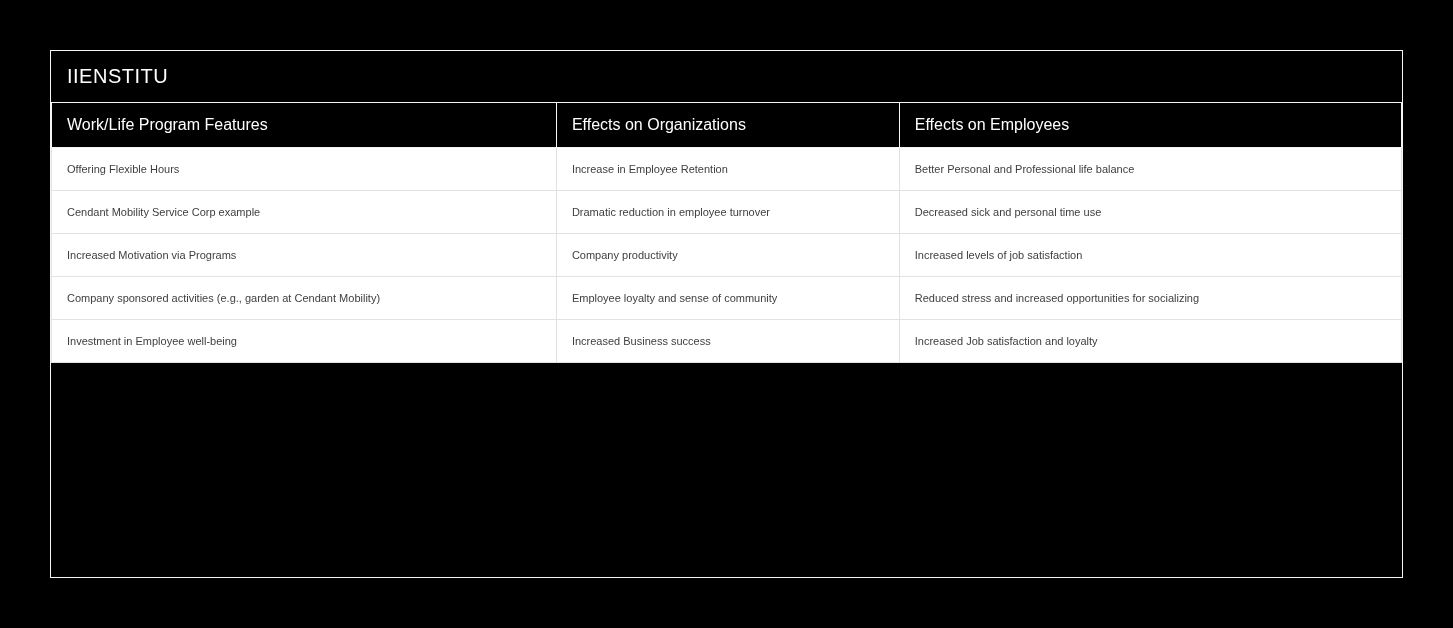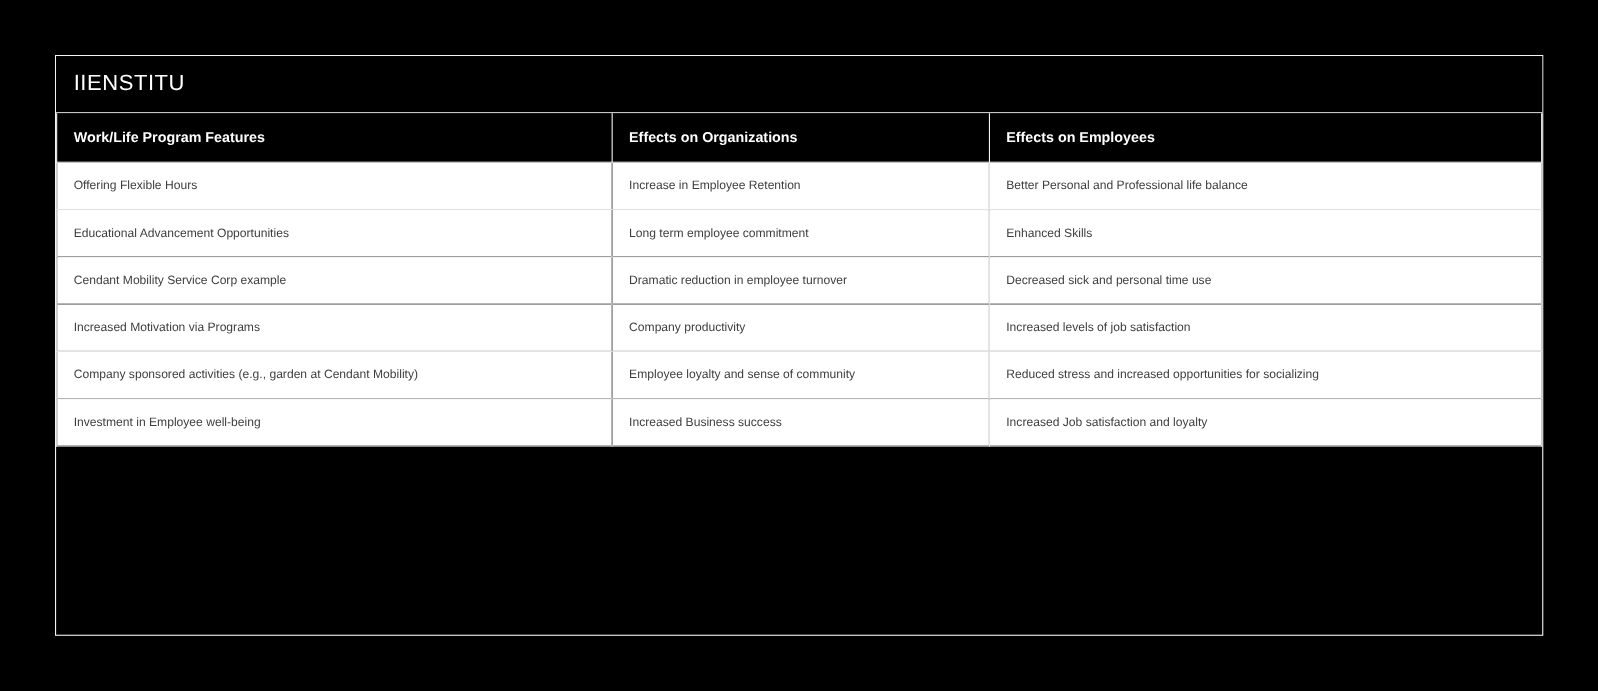--- a/index.html
+++ b/index.html
@@ -34,22 +34,22 @@
     letter-spacing: 0.5px;
   }
   table.data-table {
     width: 100%;
     border-collapse: collapse;
     table-layout: fixed;
   }
   table.data-table th {
     background: #000000;
     color: #ffffff;
-    font-size: 13px;
-    font-weight: bold;
+    font-size: 16px;
+    font-weight: normal;
     text-align: left;
     height: 44px;
     padding: 0 15px;
     border: 1px solid #f5f5f5;
     border-top: none;
     white-space: nowrap;
     overflow: hidden;
   }
   table.data-table td {
     background: #ffffff;
@@ -86,25 +86,20 @@
         <th>Effects on Employees</th>
       </tr>
     </thead>
     <tbody>
         <tr>
           <td>Offering Flexible Hours</td>
           <td>Increase in Employee Retention</td>
           <td>Better Personal and Professional life balance</td>
         </tr>
         <tr>
-          <td>Educational Advancement Opportunities</td>
-          <td>Long term employee commitment</td>
-          <td>Enhanced Skills</td>
-        </tr>
-        <tr>
           <td>Cendant Mobility Service Corp example</td>
           <td>Dramatic reduction in employee turnover</td>
           <td>Decreased sick and personal time use</td>
         </tr>
         <tr>
           <td>Increased Motivation via Programs</td>
           <td>Company productivity</td>
           <td>Increased levels of job satisfaction</td>
         </tr>
         <tr>

